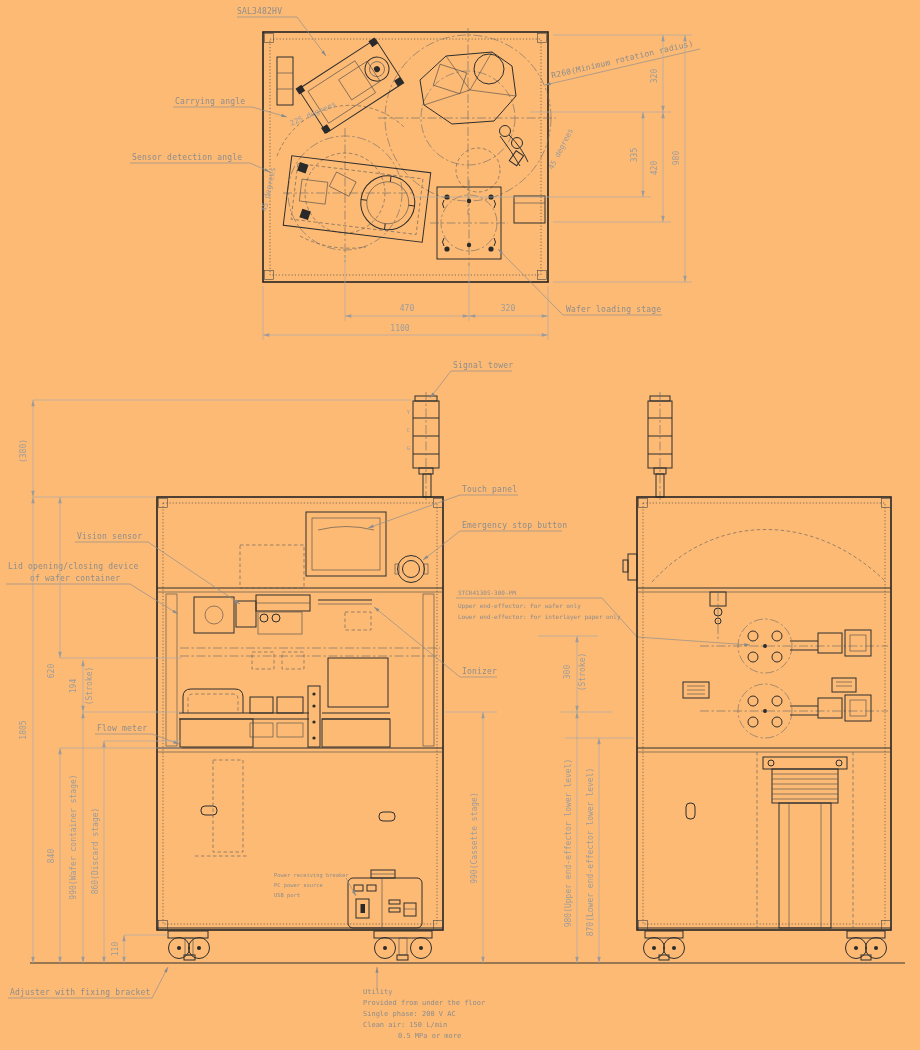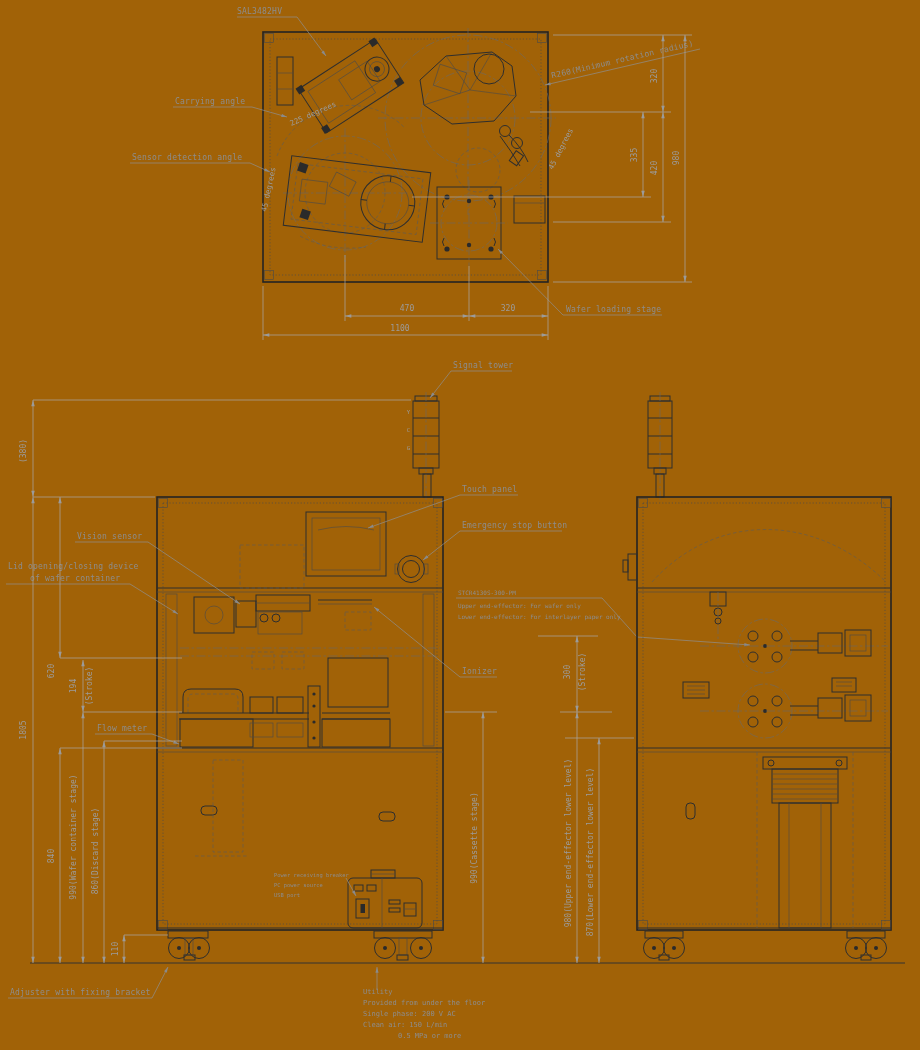--- a/index.html
+++ b/index.html
@@ -1,16 +1,16 @@
 <!DOCTYPE html>
 <html><head>
 <meta charset="utf-8">
 <style>
   html,body{margin:0;padding:0;background:#fff;}
-  #stage{position:relative;width:920px;height:1050px;background:#a16207;overflow:hidden;}
+  #stage{position:relative;width:920px;height:1050px;background:#fdba74;overflow:hidden;}
   svg{display:block;}
   .s1{stroke:#232323;stroke-width:1.6;fill:none;}
   .s2{stroke:#2e2e2e;stroke-width:1;fill:none;}
   .s3{stroke:#4a4a4a;stroke-width:.6;fill:none;}
   .cl{stroke:#6a6a6a;stroke-width:.6;fill:none;stroke-dasharray:9 2.5 2.5 2.5;}
   .dsh{stroke:#5a5a5a;stroke-width:.6;fill:none;stroke-dasharray:3.5 2.5;}
   .dot{stroke:#4a4a4a;stroke-width:.7;fill:none;stroke-dasharray:1.2 2;}
   .diml{stroke:#a9a9a9;stroke-width:.7;fill:none;}
   .ldr{stroke:#8f8f8f;stroke-width:.7;fill:none;}
   .fil{fill:#2a2a2a;stroke:none;}

